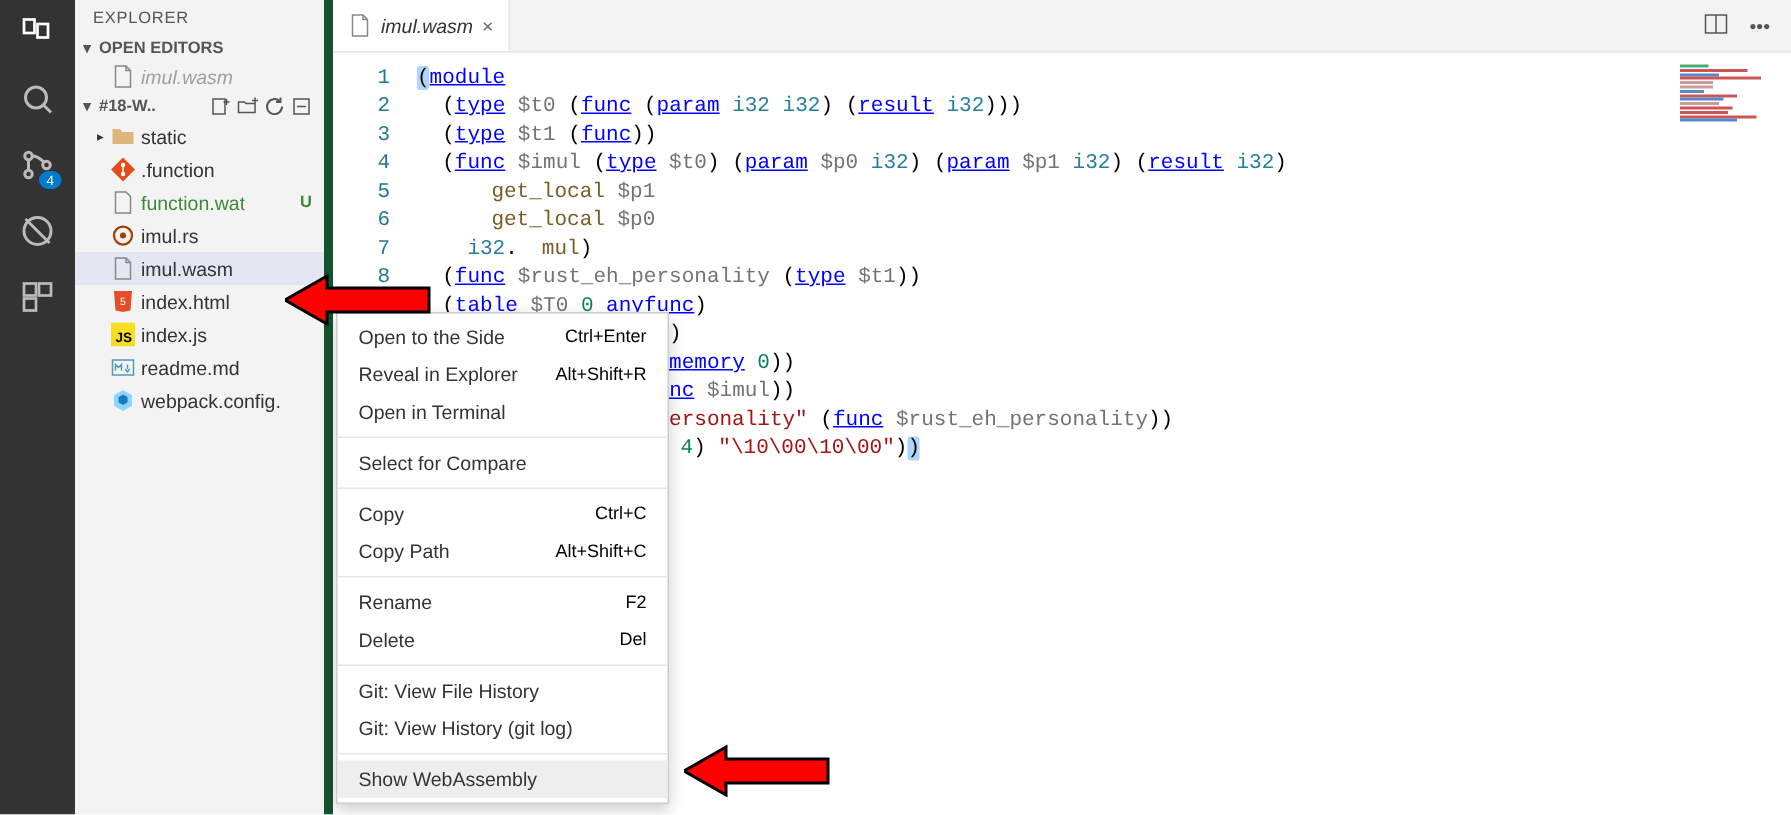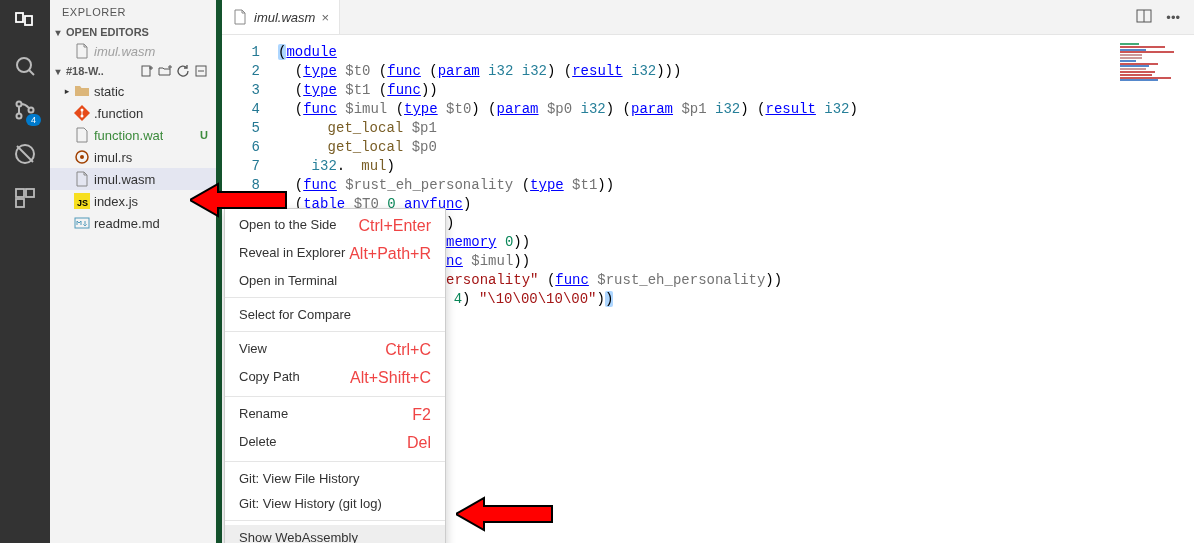--- a/index.html
+++ b/index.html
@@ -37,21 +37,21 @@
     .code { flex:1; padding:8px 0; white-space:pre; color:#000; }
     .minimap { position:absolute; top:8px; right:10px; width:64px; }
     .minimap div { height:2px; margin-bottom:0.8px; }
     .pn { color:#000; } .kw { color:#0000ff;text-decoration:underline; } .ty { color:#267f99; } .id { color:#737373; } .nu { color:#098658; } .fn { color:#795e26;margin-left:16px; } .str { color:#a31515; } .sel { background:#add6ff; border-radius:2px; }
     .ctxmenu { position:absolute; left:224px; top:208px; width:222px; background:#fff; border:1px solid #ccc; box-shadow:0 4px 10px rgba(0,0,0,.2); font-size:13px; color:#333; z-index:50; }
     .cm-row { display:flex; justify-content:space-between; padding:5px 14px; cursor:pointer; }
     .cm-row:hover,.cm-row.hov { background:#eee; }
     .cm-row.first { margin-top:3px; }
     .cm-row.last { margin-bottom:3px; }
     .cm-sep { height:1px; background:#e5e5e5; margin:4px 0; }
-    .cm-row .sc { color:#ef4444; font-size:16px; }
+    .cm-row .sc { color:#000000; font-size:12px; }
     .arrow { position:absolute; z-index:60; }
     .arrow svg { display:block; }
   </style>
 </head>
 <body>
 
 <div class="app">
   <div class="activity-bar">
     <div class="abar-icon active">
         <svg viewBox="0 0 24 24" fill="none" stroke="currentColor" stroke-width="1.8">
@@ -182,35 +182,53 @@
       <span class="ico">
           <svg viewBox="0 0 16 16" fill="none" stroke="#888" stroke-width="1">
             <path d="M3 1h7l3 3v11H3z"></path>
             <path d="M10 1v3h3"></path>
           </svg>
         </span>
       <span class="fname">imul.wasm</span>
     </div>
     <div class="sb-row">
       <span class="ico">
+          <svg viewBox="0 0 16 16" fill="#e44d26">
+            <path d="M2 1l1 13 5 1 5-1 1-13z"></path>
+            <text x="8" y="10" font-size="7" fill="#fff" text-anchor="middle" font-family="sans-serif">5</text>
+          </svg>
+        </span>
+      <span class="fname">index.html</span>
+    </div>
+    <div class="sb-row">
+      <span class="ico">
           <svg viewBox="0 0 16 16">
             <rect width="16" height="16" fill="#f7df1e"></rect>
             <text x="3" y="13" font-size="9" fill="#000" font-family="sans-serif" font-weight="bold">JS</text>
           </svg>
         </span>
       <span class="fname">index.js</span>
     </div>
     <div class="sb-row">
       <span class="ico">
           <svg viewBox="0 0 16 16" fill="none" stroke="#519aba" stroke-width="1">
             <rect x="1" y="3" width="14" height="10"></rect>
             <path d="M3 10V6l2 2 2-2v4M11 6v3m-1.5 0L11 11l1.5-2"></path>
           </svg>
         </span>
       <span class="fname">readme.md</span>
+    </div>
+    <div class="sb-row">
+      <span class="ico">
+          <svg viewBox="0 0 16 16" fill="#8ed6fb">
+            <path d="M8 1l6 3.5v7L8 15l-6-3.5v-7z"></path>
+            <path d="M8 4l3 1.7v3.6L8 11l-3-1.7V5.7z" fill="#1c78c0"></path>
+          </svg>
+        </span>
+      <span class="fname">webpack.config.</span>
     </div>
   </div>
 
   <div class="main">
     <div class="tabbar">
       <div class="tab">
         <span class="ico" style="display:flex;width:16px;height:16px">
             <svg viewBox="0 0 16 16" fill="none" stroke="#888" stroke-width="1">
               <path d="M3 1h7l3 3v11H3z"></path>
               <path d="M10 1v3h3"></path>
@@ -265,33 +283,33 @@
   </div>
 </div>
 
 <div class="ctxmenu">
   <div class="cm-row first">
       <span>Open to the Side</span>
       <span class="sc">Ctrl+Enter</span>
     </div>
   <div class="cm-row">
       <span>Reveal in Explorer</span>
-      <span class="sc">Alt+Path+R</span>
+      <span class="sc">Alt+Shift+R</span>
     </div>
   <div class="cm-row">
       <span>Open in Terminal</span>
       <span class="sc"></span>
     </div>
   <div class="cm-sep"></div>
   <div class="cm-row">
       <span>Select for Compare</span>
     </div>
   <div class="cm-sep"></div>
   <div class="cm-row">
-      <span>View</span>
+      <span>Copy</span>
       <span class="sc">Ctrl+C</span>
     </div>
   <div class="cm-row">
       <span>Copy Path</span>
       <span class="sc">Alt+Shift+C</span>
     </div>
   <div class="cm-sep"></div>
   <div class="cm-row">
       <span>Rename</span>
       <span class="sc">F2</span>

